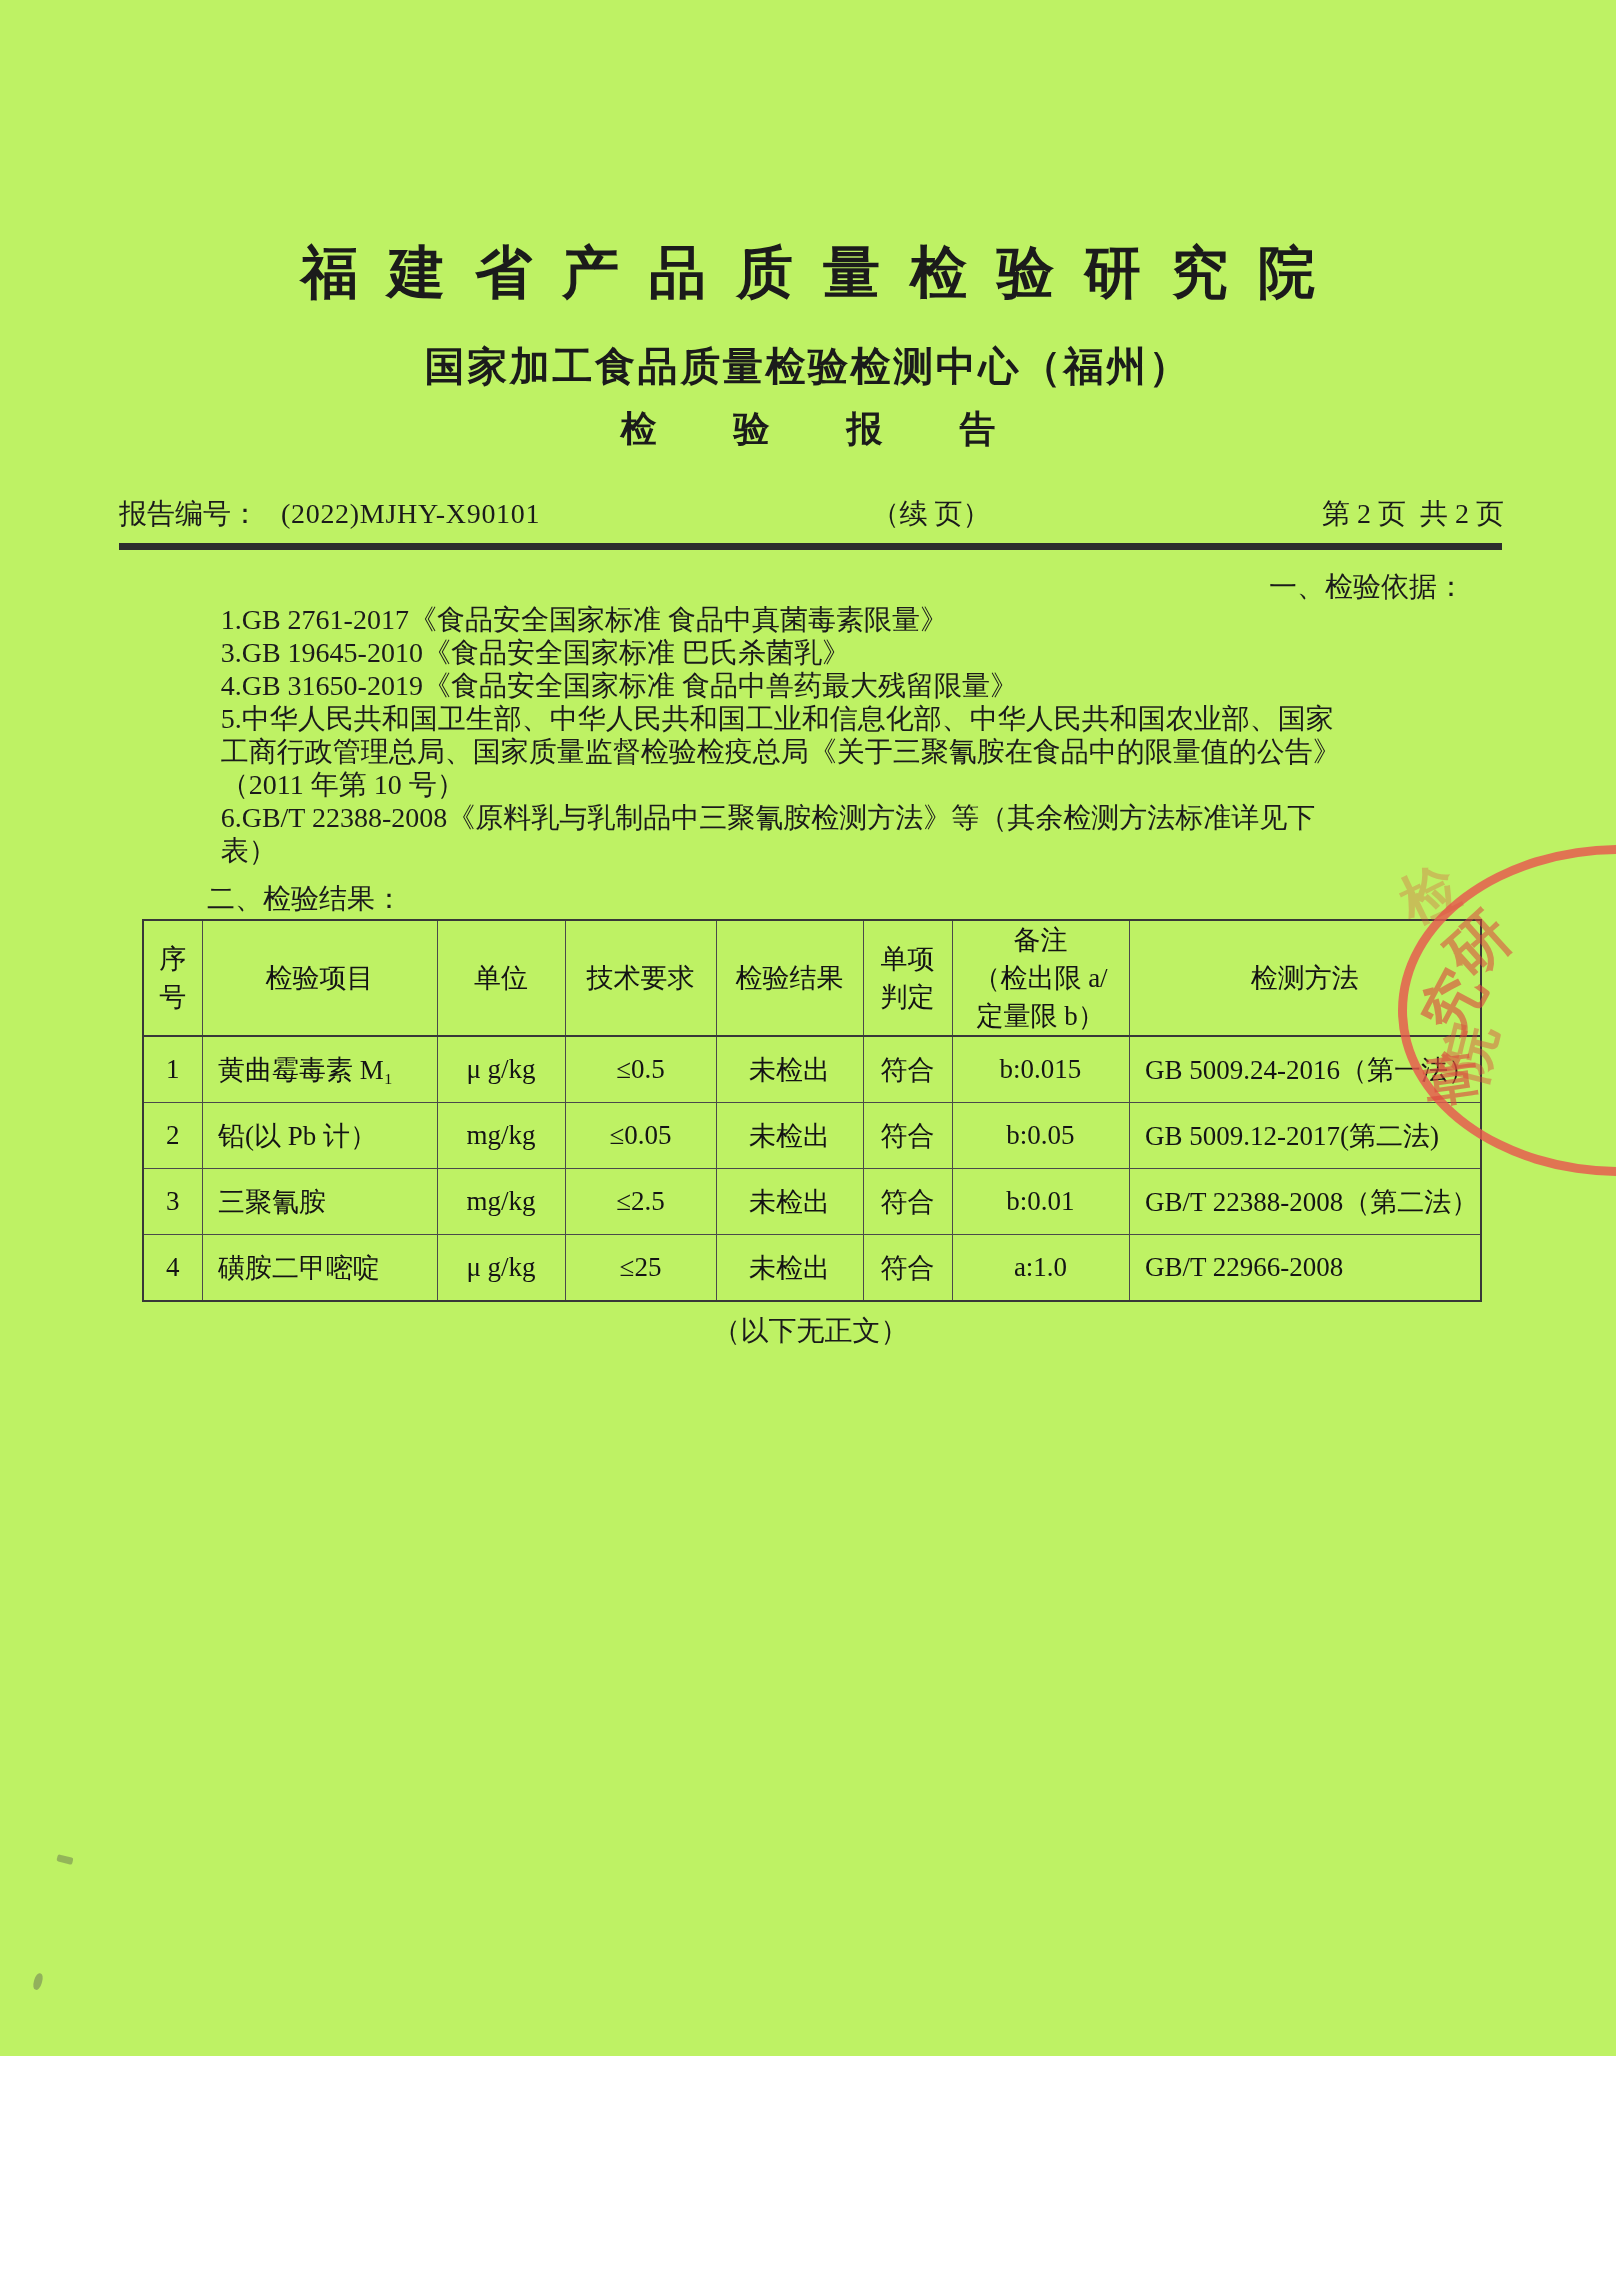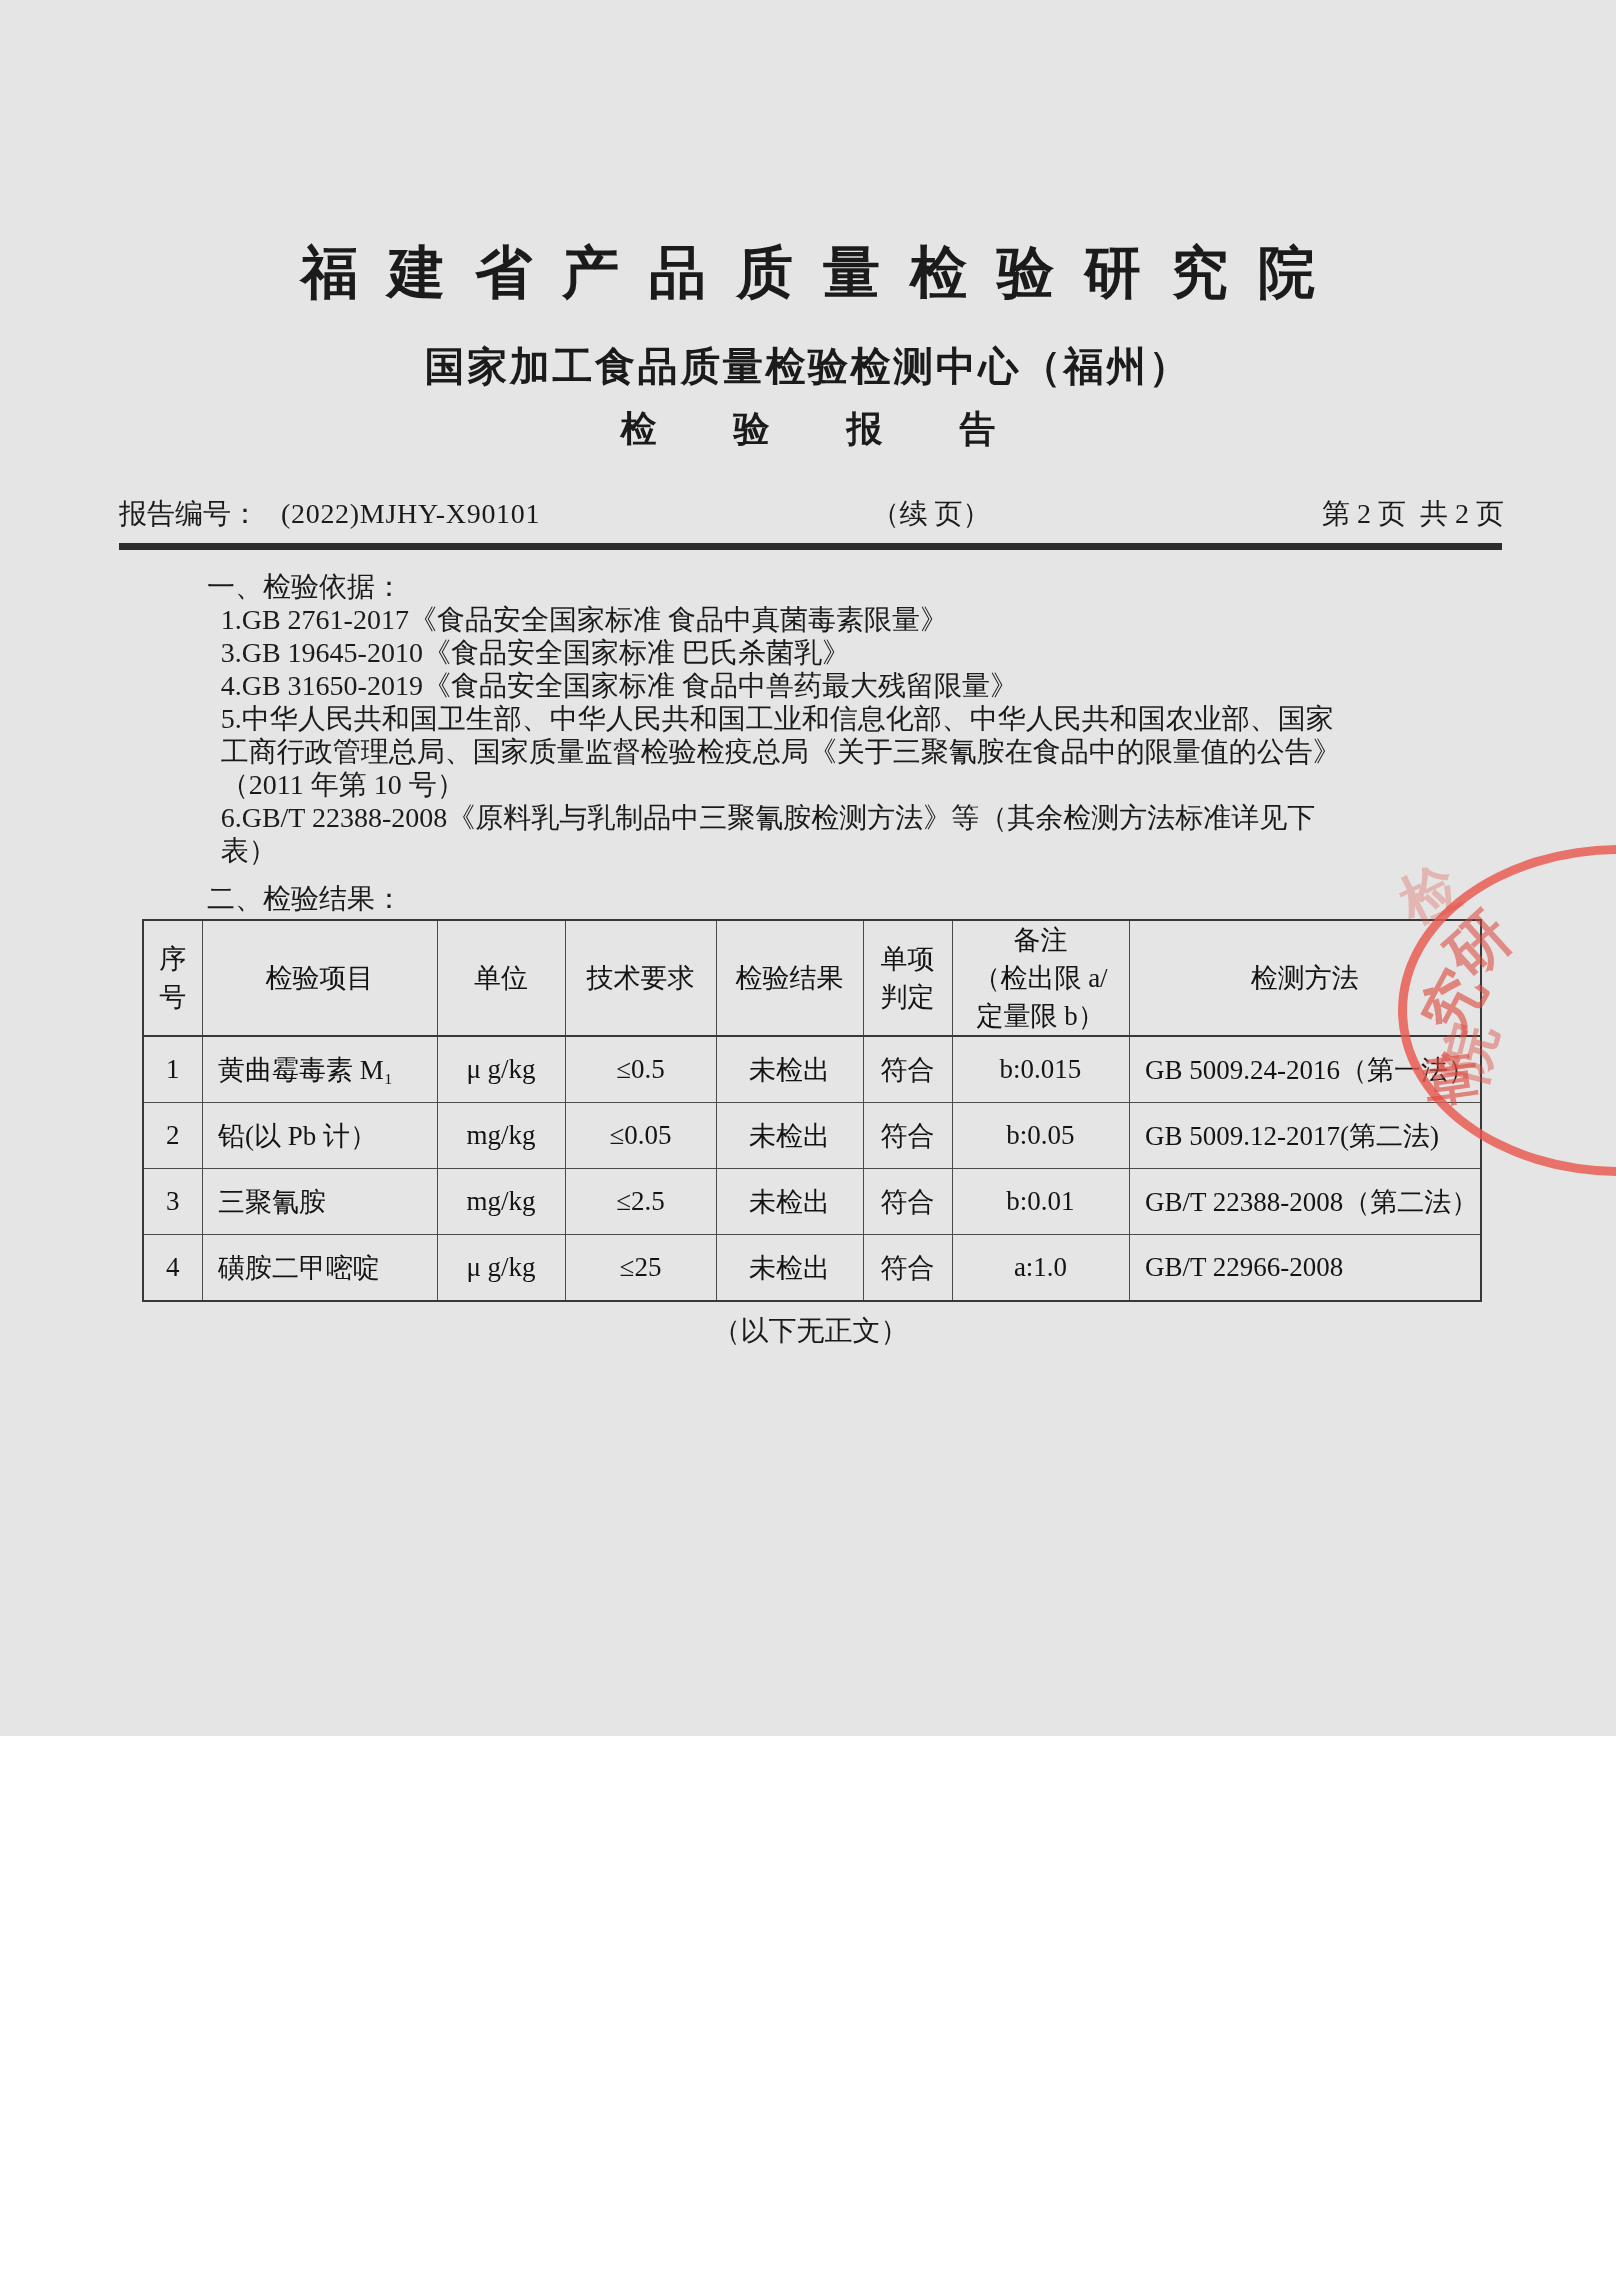--- a/index.html
+++ b/index.html
@@ -2,21 +2,21 @@
 <html style="font-size:10.4px"><head>
 <meta charset="utf-8">
 <style>
   html,body { margin:0; padding:0; }
   body {
     width:1616px; height:2284px;
     background:#ffffff;
     font-family:"Liberation Serif","DejaVu Serif",serif;
     color:#1b1b1b;
   }
-  .page { position:relative; width:1616px; height:1736px; overflow:hidden; background:#e5e5e5; }
+  .page { position:relative; width:1616px; height:2056px; overflow:hidden; background:#bef264; }
 
   
   .org-title {
     position:absolute; top:235px; left:0; width:100%;
     text-align:center; font-size:57px; font-weight:700;
     letter-spacing:30px; text-indent:30px; white-space:nowrap;
   }
   .sub-title {
     position:absolute; top:339px; left:0; width:100%;
     text-align:center; font-size:40px; font-weight:700; letter-spacing:2.6px;
@@ -38,21 +38,21 @@
   .rule {
     position:absolute; top:543px; left:119px; width:1383px; height:7.2px;
     background:#2d2d2d;
   }
 
   
   .basis {
     position:absolute; top:570px; left:207px; width:1258px;
     font-size:28px; line-height:33px;
   }
-  .basis-heading { white-space:pre; }
+  .basis-heading { white-space:pre;text-align:right; }
   .basis-item { padding-left:13.7px; white-space:pre-line; }
   .results-heading {
     position:absolute; top:880px; left:207px; font-size:28px; white-space:pre;
   }
 
   
   .results-table {
     position:absolute; top:919px; left:142px; width:1337px;
     border-collapse:collapse; font-size:27px; color:#141414;
     table-layout:fixed;

